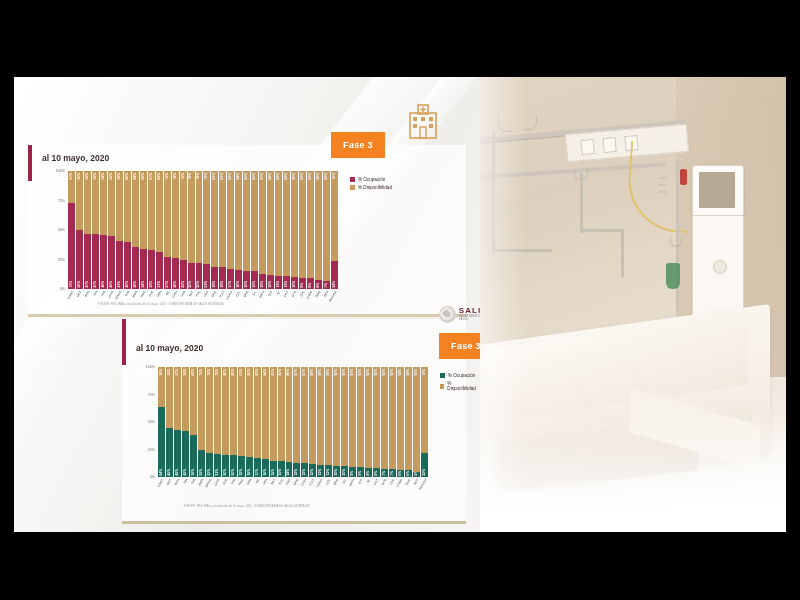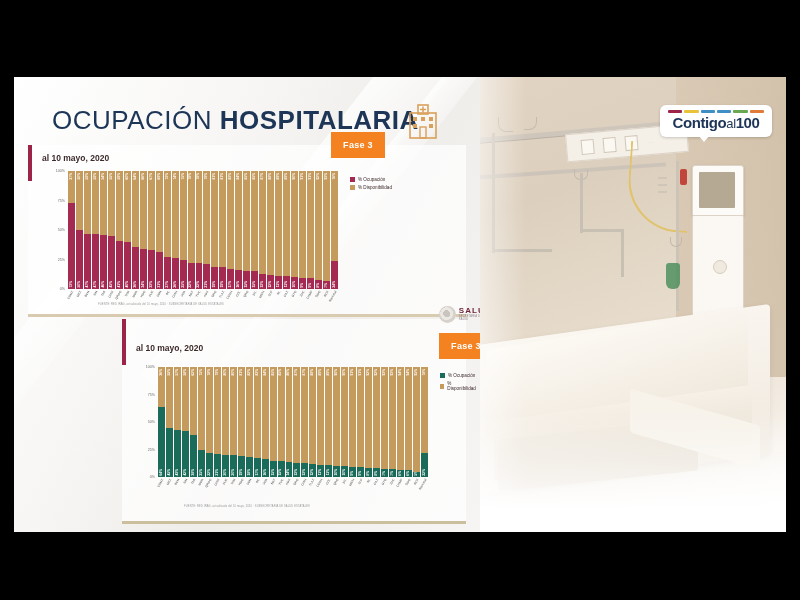--- a/index.html
+++ b/index.html
@@ -151,23 +151,20 @@
 
 <div id="stage">
   <div id="frame">
 
     <div id="slide">
       <div class="diagwash dw1"></div>
       <div class="diagwash dw2"></div>
       <div class="diagwash dw3"></div>
 
       <div id="titlebar">
-        <div id="title">
-          <span class="light">OCUPACIÓN </span><span class="bold">HOSPITALARIA</span>
-        </div>
         <svg id="hospicon" viewBox="0 0 34 38">
           <rect x="4" y="12" width="26" height="25" fill="none" stroke="#d9a05b" stroke-width="1.6"></rect>
           <rect x="12" y="4" width="10" height="9" fill="none" stroke="#d9a05b" stroke-width="1.6"></rect>
           <path d="M17 5.5v6M14 8.5h6" stroke="#d9a05b" stroke-width="1.5"></path>
           <rect x="7" y="16" width="4" height="4" fill="#d9a05b"></rect>
           <rect x="15" y="16" width="4" height="4" fill="#d9a05b"></rect>
           <rect x="23" y="16" width="4" height="4" fill="#d9a05b"></rect>
           <rect x="7" y="23" width="4" height="4" fill="#d9a05b"></rect>
           <rect x="23" y="23" width="4" height="4" fill="#d9a05b"></rect>
           <rect x="14" y="26" width="6" height="11" fill="none" stroke="#d9a05b" stroke-width="1.4"></rect>
@@ -1033,29 +1030,16 @@
       <div class="ph" id="ivhook"></div>
       <div class="ph" id="greenbag"></div>
       <div class="ph" id="bed"></div>
       <div class="ph" id="mattress"></div>
       <div class="ph" id="bedside"></div>
       <div class="ph" id="bedbase"></div>
       <div class="ph" id="rail3"></div>
       <div class="ph" id="fadeL"></div>
       <div class="ph" id="fade"></div>
 
-      <div id="logo">
-        <div id="bubble"></div>
-        <div id="tail"></div>
-        <div id="cbars">
-            <i style="background: rgb(157, 36, 73); flex: 1 1 0px;"></i>
-            <i style="background: rgb(232, 194, 58); flex: 1 1 0px;"></i>
-            <i style="background: rgb(63, 143, 196); flex: 1 1 0px;"></i>
-            <i style="background: rgb(63, 143, 196); flex: 1 1 0px;"></i>
-            <i style="background: rgb(106, 168, 79); flex: 1 1 0px;"></i>
-            <i style="background: rgb(224, 123, 57); flex: 1 1 0px;"></i>
-          </div>
-        <div id="logotext"><span>Contigo</span><span class="al">al</span><span>100</span></div>
-      </div>
     </div>
 
   </div>
 </div>
 
 </body></html>

